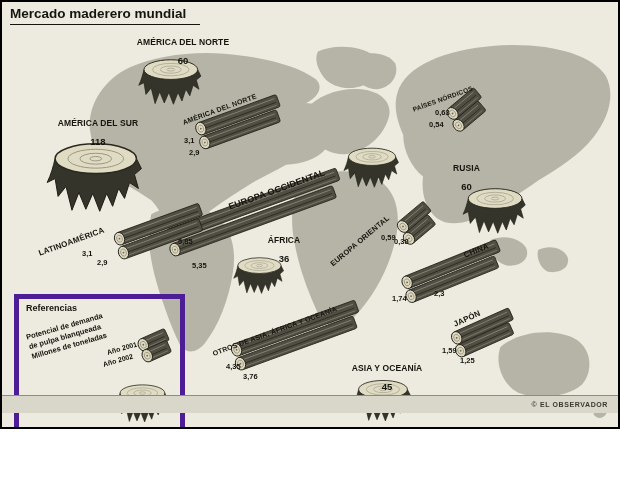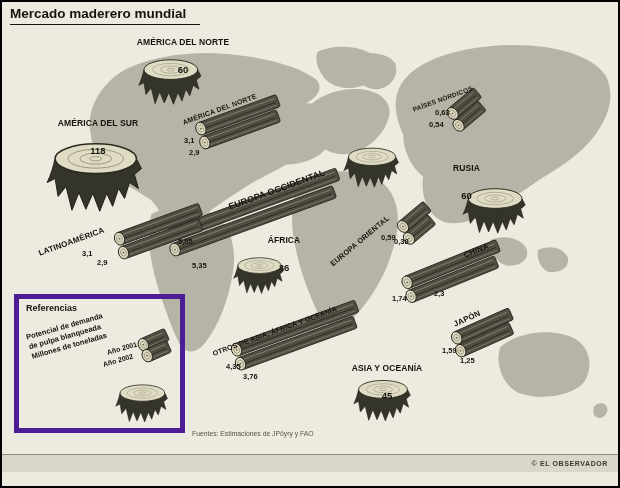--- a/index.html
+++ b/index.html
@@ -1,41 +1,41 @@
 <!DOCTYPE html>
 <html><head>
 <meta charset="utf-8">
 <style>
   * { box-sizing: border-box; }
   body { margin: 0; background: #ffffff; font-family: "Liberation Sans", sans-serif; }
 
   .frame {
     position: relative;
-    width: 620px; height: 488px;
+    width: 620px; height: 429px;
     background: #edebdf;
     border: 2px solid #000;
     overflow: hidden;
     color: #15140e;
     font-family: "Liberation Sans", sans-serif;
   }
 
   svg.art { position: absolute; left: 0; top: 0; }
 
   .title {
     position: absolute; left: 8px; top: 4px; margin: 0;
     font-size: 13.5px; font-weight: bold;
     border-bottom: 1.5px solid #15140e;
     padding: 0 14px 3px 0;
     white-space: nowrap;
   }
 
   .lbl { position: absolute; font-weight: bold; white-space: nowrap; line-height: 1.15; color: #15140e; }
   .region { text-align: center; }
   .region .nm { display: block; font-size: 8.5px; letter-spacing: .1px; }
-  .region .val { display: block; font-size: 9.5px; margin-top: 17px; }
+  .region .val { display: block; font-size: 9.5px; margin-top: 8px; }
   .loglabel { transform-origin: 0 50%; font-size: 7.5px; letter-spacing: .2px; }
   .num { font-size: 7.5px; }
 
   .legendbox { position: absolute; left: 12px; top: 292px; width: 171px; height: 139px; border: 5px solid #4c1d95; }
   .legend-title { position: absolute; left: 7px; top: 4px; font-weight: bold; font-size: 9px; }
   .rotblock { position: absolute; left: 6px; top: 34px; transform: rotate(-16deg); transform-origin: 0 0;
               font-weight: bold; font-size: 7.5px; line-height: 1.3; white-space: nowrap; }
   .rotblock span { display: block; }
   .yearlbl { position: absolute; transform: rotate(-16deg); transform-origin: 0 50%; font-weight: bold; font-size: 7px; white-space: nowrap; }
   .forestblock { position: absolute; left: 6px; top: 84px; font-weight: bold; font-size: 9px; line-height: 1.45; white-space: nowrap; }

